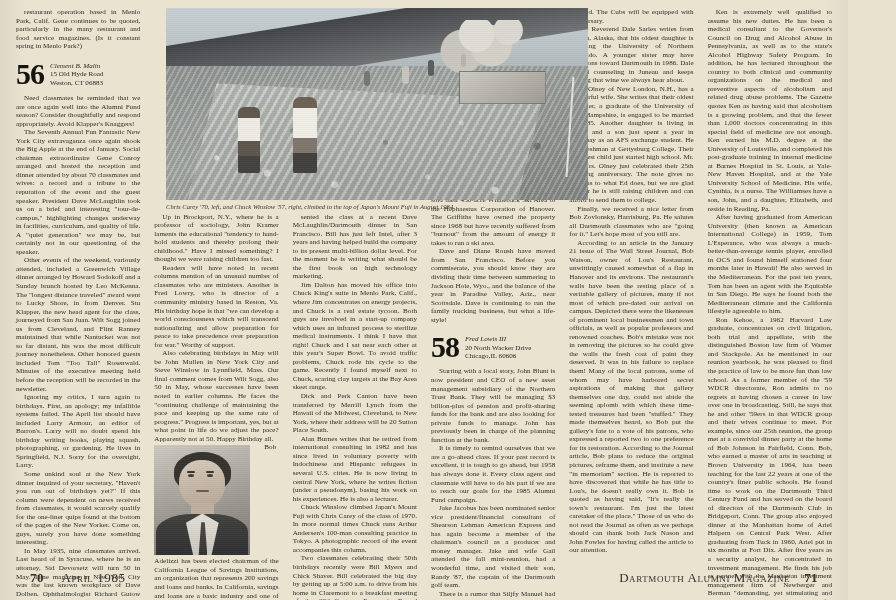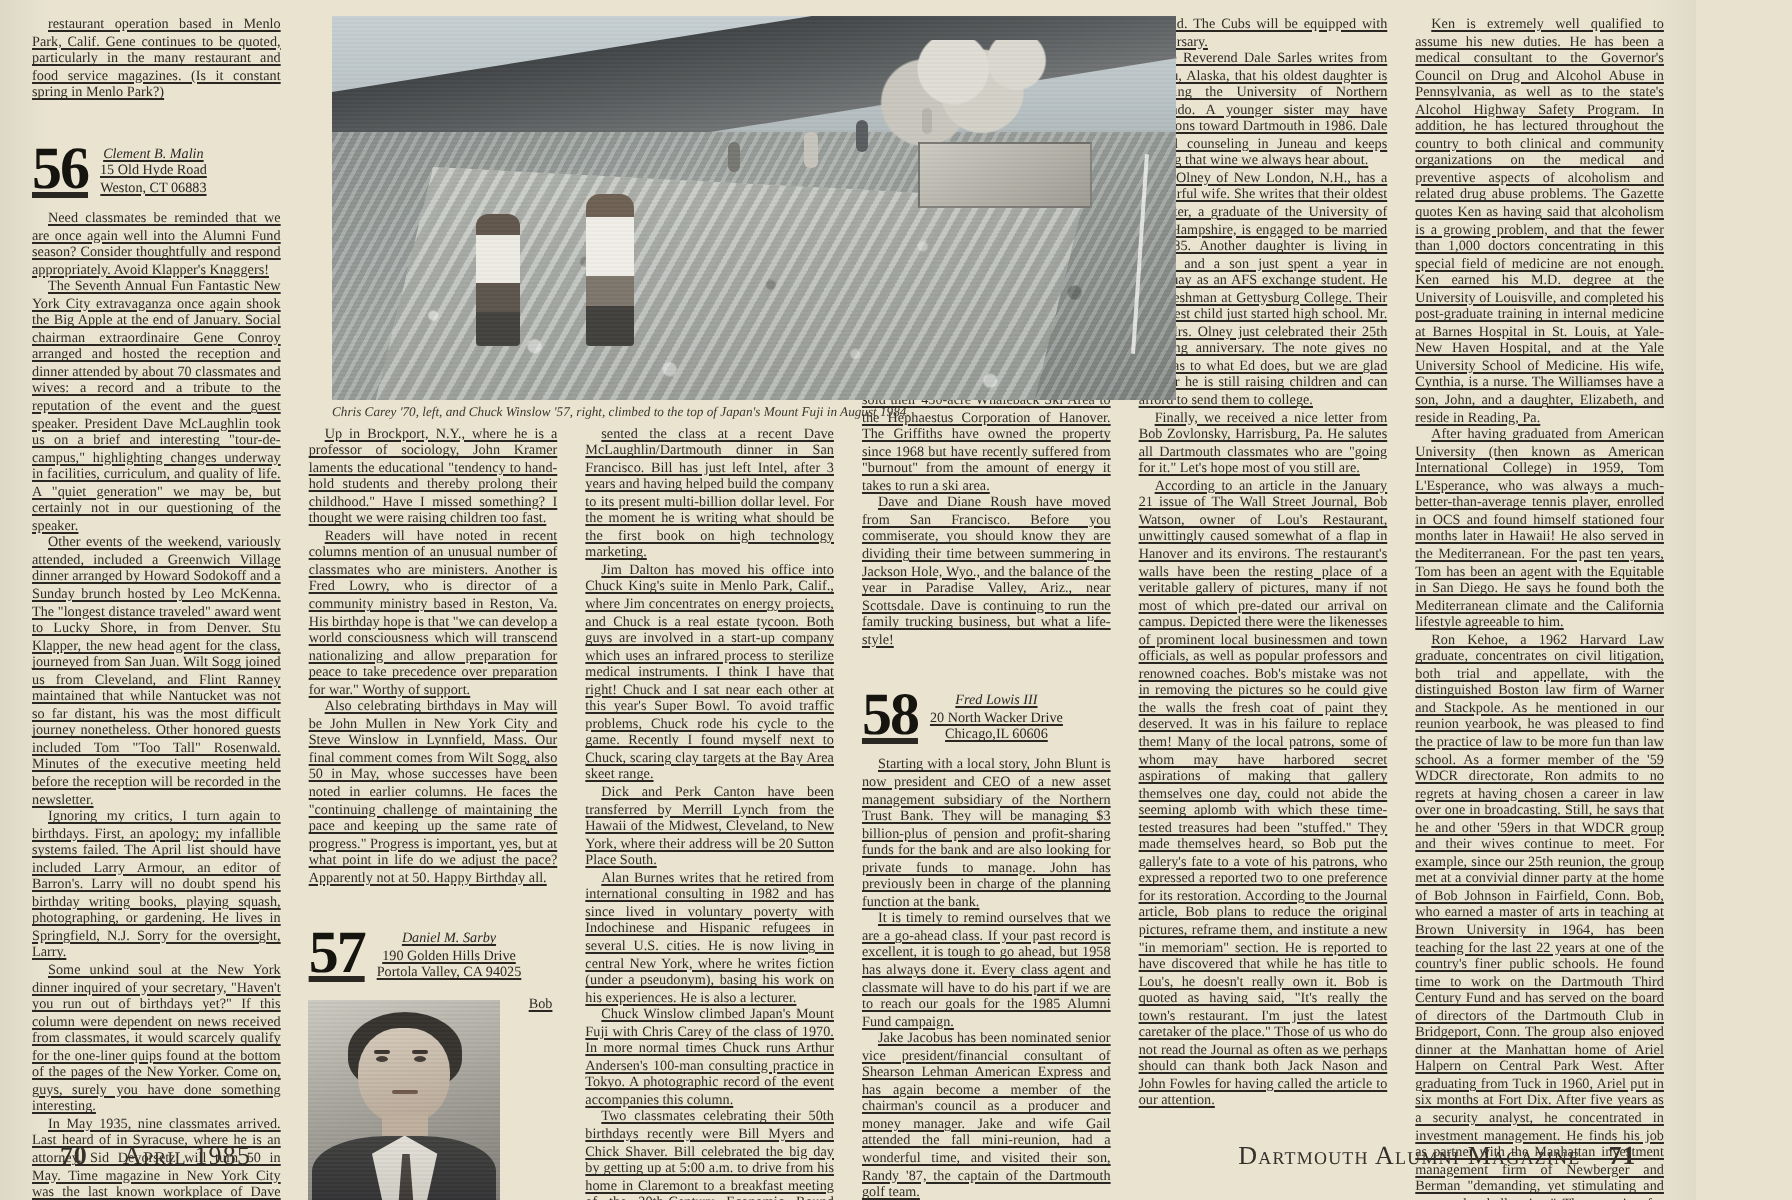--- a/index.html
+++ b/index.html
@@ -11,21 +11,20 @@
     overflow:hidden;
   }
   .page{
     position:relative;
     width:848px;height:600px;
     box-sizing:border-box;
     padding:8px 16px 16px 16px;
     background:
       linear-gradient(90deg, rgba(0,0,0,0.05) 0%, rgba(0,0,0,0) 3%, rgba(0,0,0,0) 97%, rgba(0,0,0,0.04) 100%),
       #e9e3d0;
-    text-decoration: underline;
   }
   .cols{
     display:flex;
     gap:14px;
     height:524px;
   }
   .col{
     width:204px;
     position:relative;
   }
@@ -37,22 +36,21 @@
     text-indent:8px;
     letter-spacing:0.02px;
     color:#2f2c26;
     -webkit-hyphens:auto;hyphens:auto;
   }
 
   
   .class-head{
     display:flex;
     align-items:flex-start;
-    margin:20px 0 7px 0;
-    text-align:center;
+    margin:9px 0 7px 0;
   }
   .class-num{
     font-family:"Liberation Serif", serif;
     font-size:30px;
     line-height:26px;
     font-weight:bold;
     letter-spacing:-1px;
     color:#16140f;
     margin-right:6px;
     padding-top:1px;
@@ -262,28 +260,20 @@
     </div>
 
     <div class="col">
       <div class="photo-wrap" style="visibility:hidden;height:192px;"></div>
       <p class="caption" style="visibility:hidden;">x</p>
 
       <p>Up in Brockport, N.Y., where he is a professor of sociology, John Kramer laments the educational "tendency to hand-hold students and thereby prolong their childhood." Have I missed something? I thought we were raising children too fast.</p>
       <p>Readers will have noted in recent columns mention of an unusual number of classmates who are ministers. Another is Fred Lowry, who is director of a community ministry based in Reston, Va. His birthday hope is that "we can develop a world consciousness which will transcend nationalizing and allow preparation for peace to take precedence over preparation for war." Worthy of support.</p>
       <p>Also celebrating birthdays in May will be John Mullen in New York City and Steve Winslow in Lynnfield, Mass. Our final comment comes from Wilt Sogg, also 50 in May, whose successes have been noted in earlier columns. He faces the "continuing challenge of maintaining the pace and keeping up the same rate of progress." Progress is important, yes, but at what point in life do we adjust the pace? Apparently not at 50. Happy Birthday all.</p>
 
-      <div class="class-head">
-        <div class="class-num">57</div>
-        <div class="class-sec">
-          <div class="sec-name">Daniel M. Sarby</div>
-          <div>190 Golden Hills Drive</div>
-          <div>Portola Valley, CA 94025</div>
-        </div>
-      </div>
 
       <div class="photo portrait small">
         <div class="bg"></div>
           <div class="hair"></div>
           <div class="face"></div>
         <div class="brow browL"></div>
           <div class="brow browR"></div>
         <div class="eye eyeL"></div>
           <div class="eye eyeR"></div>
         <div class="mouth"></div>

